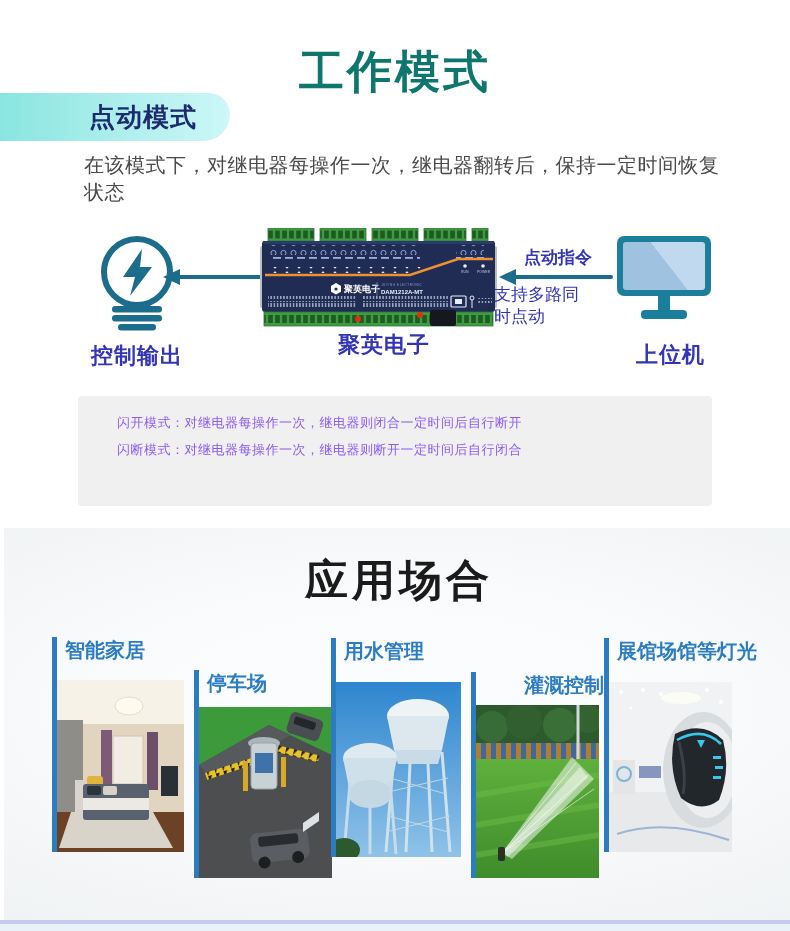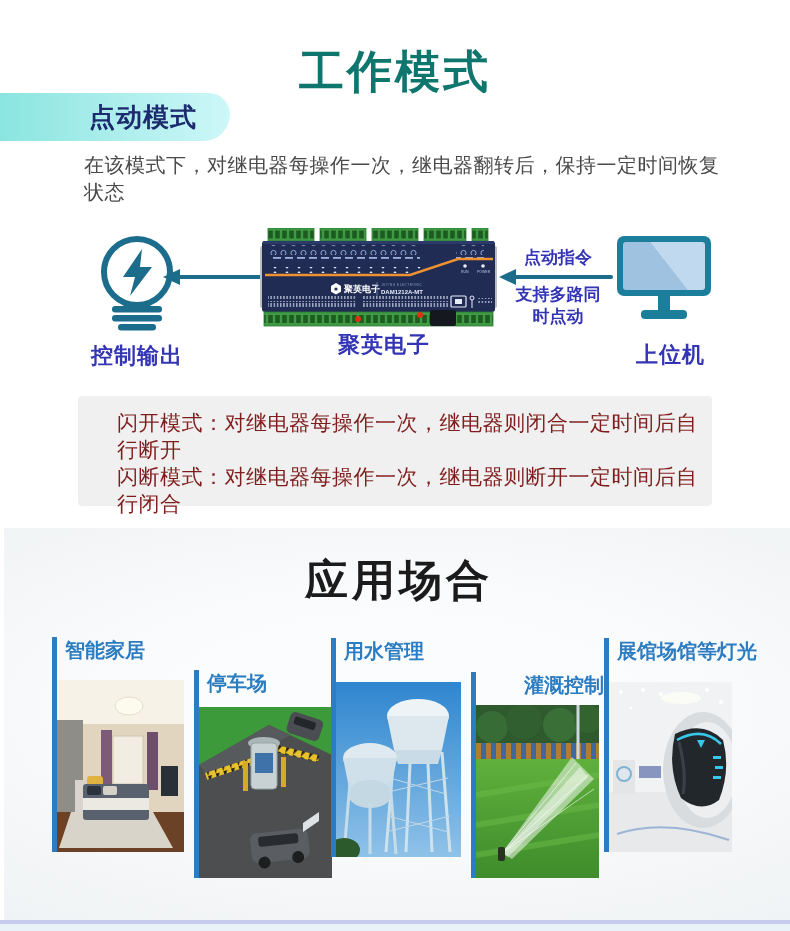--- a/index.html
+++ b/index.html
@@ -45,31 +45,31 @@
   .arrow .shaft{position:absolute;left:13px;right:0;top:-2.2px;height:4.4px;background:var(--icon-teal);border-radius:2px;}
   .arrow .head{position:absolute;left:0;top:-8px;width:0;height:0;
     border-top:8px solid transparent;border-bottom:8px solid transparent;border-right:17px solid var(--icon-teal);}
   .arrow-left{left:163px;top:277px;width:104px;}
   .arrow-right{left:499px;top:277px;width:114px;}
 
   .device-svg{position:absolute;left:260px;top:228px;}
 
   .cmd-label{position:absolute;left:501px;top:246px;width:114px;text-align:center;
     font-size:17px;font-weight:800;color:var(--diagram-text-blue);}
-  .cmd-note{position:absolute;left:494px;top:284px;width:128px;text-align:center;
-    font-size:17px;font-weight:700;color:var(--diagram-text-blue);line-height:22px;}
+  .cmd-note{position:absolute;left:494px;top:284px;width:128px;text-align:left;
+    font-size:17px;font-weight:400;color:var(--diagram-text-blue);line-height:22px;}
   .dg-label{position:absolute;font-size:22px;font-weight:800;color:var(--diagram-text-blue);letter-spacing:1px;white-space:nowrap;}
   .lbl-output{left:91px;top:341px;}
   .lbl-module{left:338px;top:330px;}
   .lbl-host{left:636px;top:340px;}
 
   
   .notes{position:absolute;left:78px;top:396px;width:634px;height:110px;
     background:var(--notes-bg);border-radius:4px;padding:13px 0 0 39px;}
-  .notes p{font-size:21px;color:#7f1d1d;line-height:27px;letter-spacing:.5px;}
+  .notes p{font-size:13px;color:#8b5cf6;line-height:27px;letter-spacing:.5px;}
 
   
   .apps{position:absolute;left:4px;top:528px;width:790px;height:403px;
     background:radial-gradient(120% 95% at 50% 45%, #fbfcfd 25%, #eef1f3 75%, #e4e9ed 100%);}
   .apps-title{position:absolute;top:24px;left:0;width:790px;text-align:center;
     font-size:43px;font-weight:800;color:#1b1b1b;letter-spacing:4px;}
   .card{position:absolute;}
   .card .bar{position:absolute;left:0;top:0;bottom:0;width:5px;background:var(--accent-blue);}
   .card .card-label{padding-left:13px;font-size:20px;font-weight:800;color:var(--accent-blue);
     line-height:26px;white-space:nowrap;}

